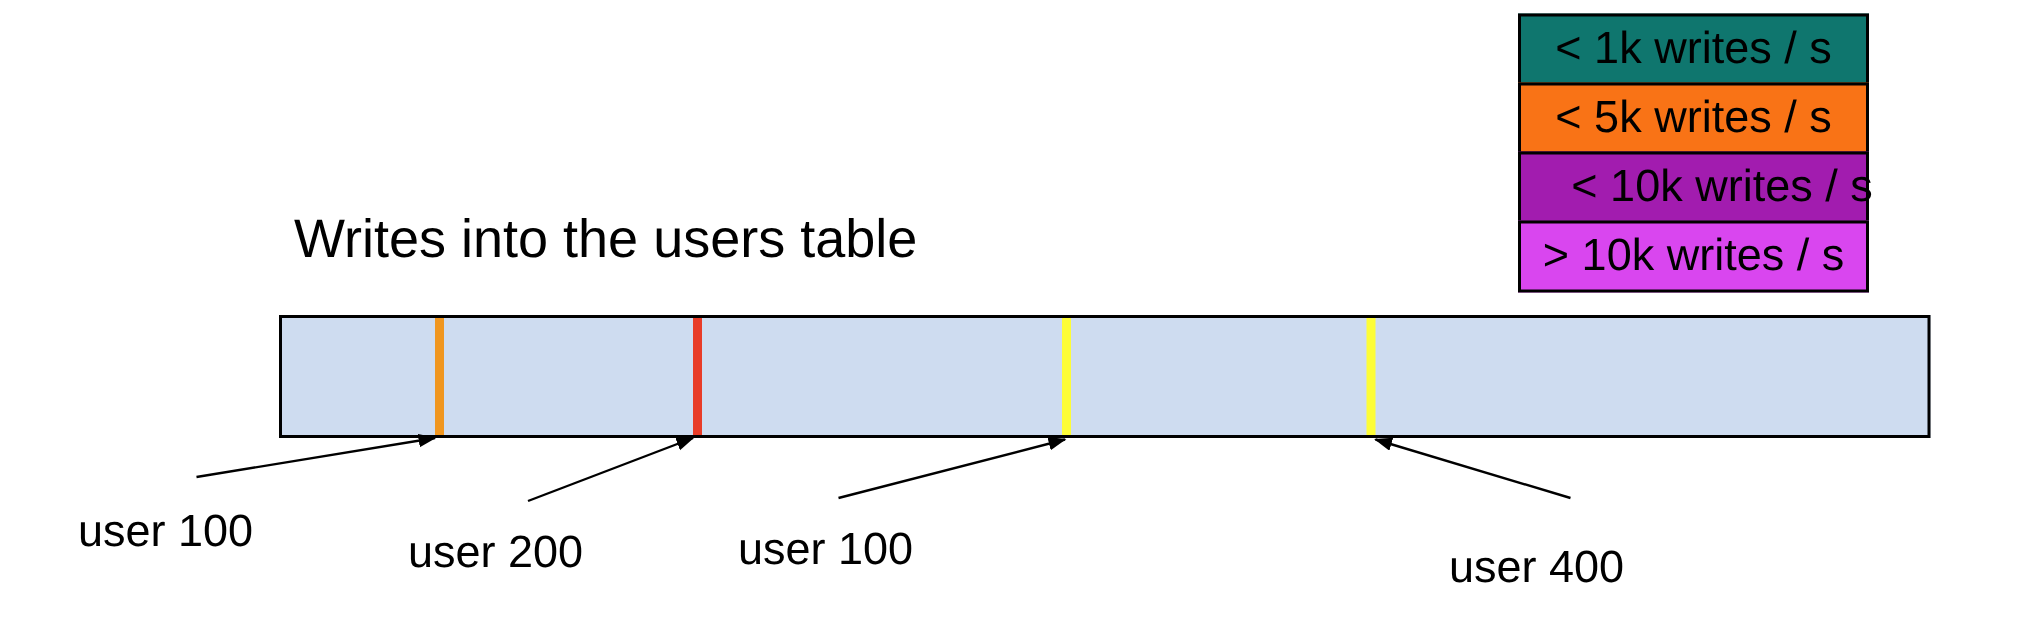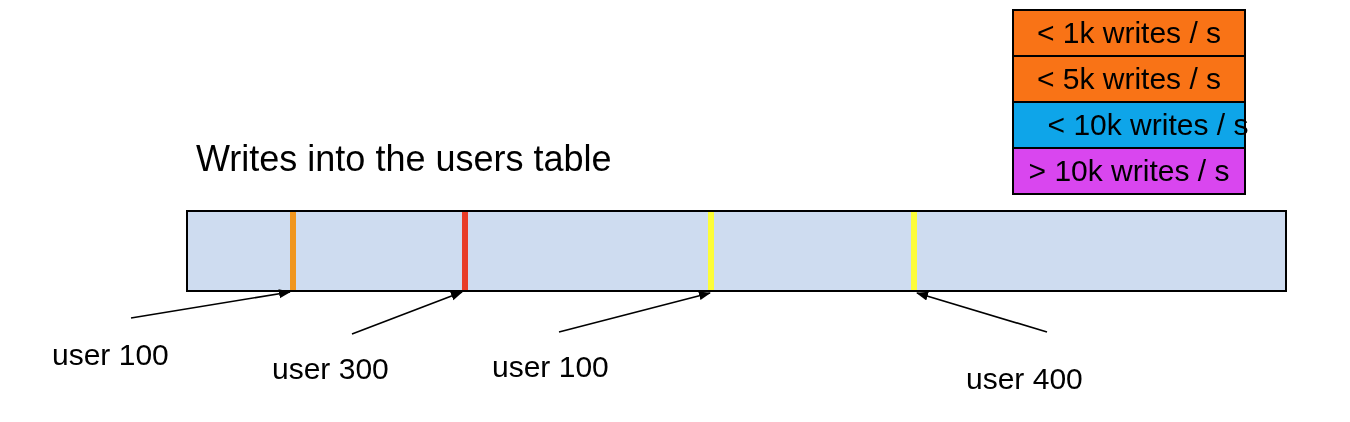--- a/index.html
+++ b/index.html
@@ -75,27 +75,27 @@
   }
 </style>
 </head>
 <body>
 
 <div class="canvas">
 
   <div class="diagram-title">Writes into the users table</div>
 
   <div class="legend" id="legend">
-      <div class="legend-row" style="background: #f97316;">
+      <div class="legend-row" style="background: #0f766e;">
         <span>&lt; 1k writes / s</span>
       </div>
       <div class="legend-row" style="background: #f97316;">
         <span>&lt; 5k writes / s</span>
       </div>
-      <div class="legend-row" style="background: #0ea5e9; padding-left: 38px;">
+      <div class="legend-row" style="background: #a21caf; padding-left: 38px;">
         <span>&lt; 10k writes / s</span>
       </div>
       <div class="legend-row" style="background: #d946ef;">
         <span>&gt; 10k writes / s</span>
       </div>
     </div>
 
   <div class="users-bar" id="users-bar" style="background: rgb(206, 220, 240);">
       <div class="stripe" style="left: 102px; background: rgb(240, 150, 31);"></div>
       <div class="stripe" style="left: 274px; background: rgb(232, 60, 40);"></div>
@@ -110,18 +110,18 @@
       </marker>
     </defs>
   <line x1="131" y1="318" x2="290" y2="292" stroke="#000000" stroke-width="1.6" marker-end="url(#arrowhead)"></line>
       <line x1="352" y1="334" x2="462" y2="292" stroke="#000000" stroke-width="1.6" marker-end="url(#arrowhead)"></line>
       <line x1="559" y1="332" x2="710" y2="293" stroke="#000000" stroke-width="1.6" marker-end="url(#arrowhead)"></line>
       <line x1="1047" y1="332" x2="917" y2="293" stroke="#000000" stroke-width="1.6" marker-end="url(#arrowhead)"></line>
     </svg>
 
   <div id="labels">
       <div class="user-label" style="left: 52px; top: 338px;">user 100</div>
-      <div class="user-label" style="left: 272px; top: 352px;">user 300</div>
+      <div class="user-label" style="left: 272px; top: 352px;">user 200</div>
       <div class="user-label" style="left: 492px; top: 350px;">user 100</div>
       <div class="user-label" style="left: 966px; top: 362px;">user 400</div>
     </div>
 
 </div>
 
 </body></html>

